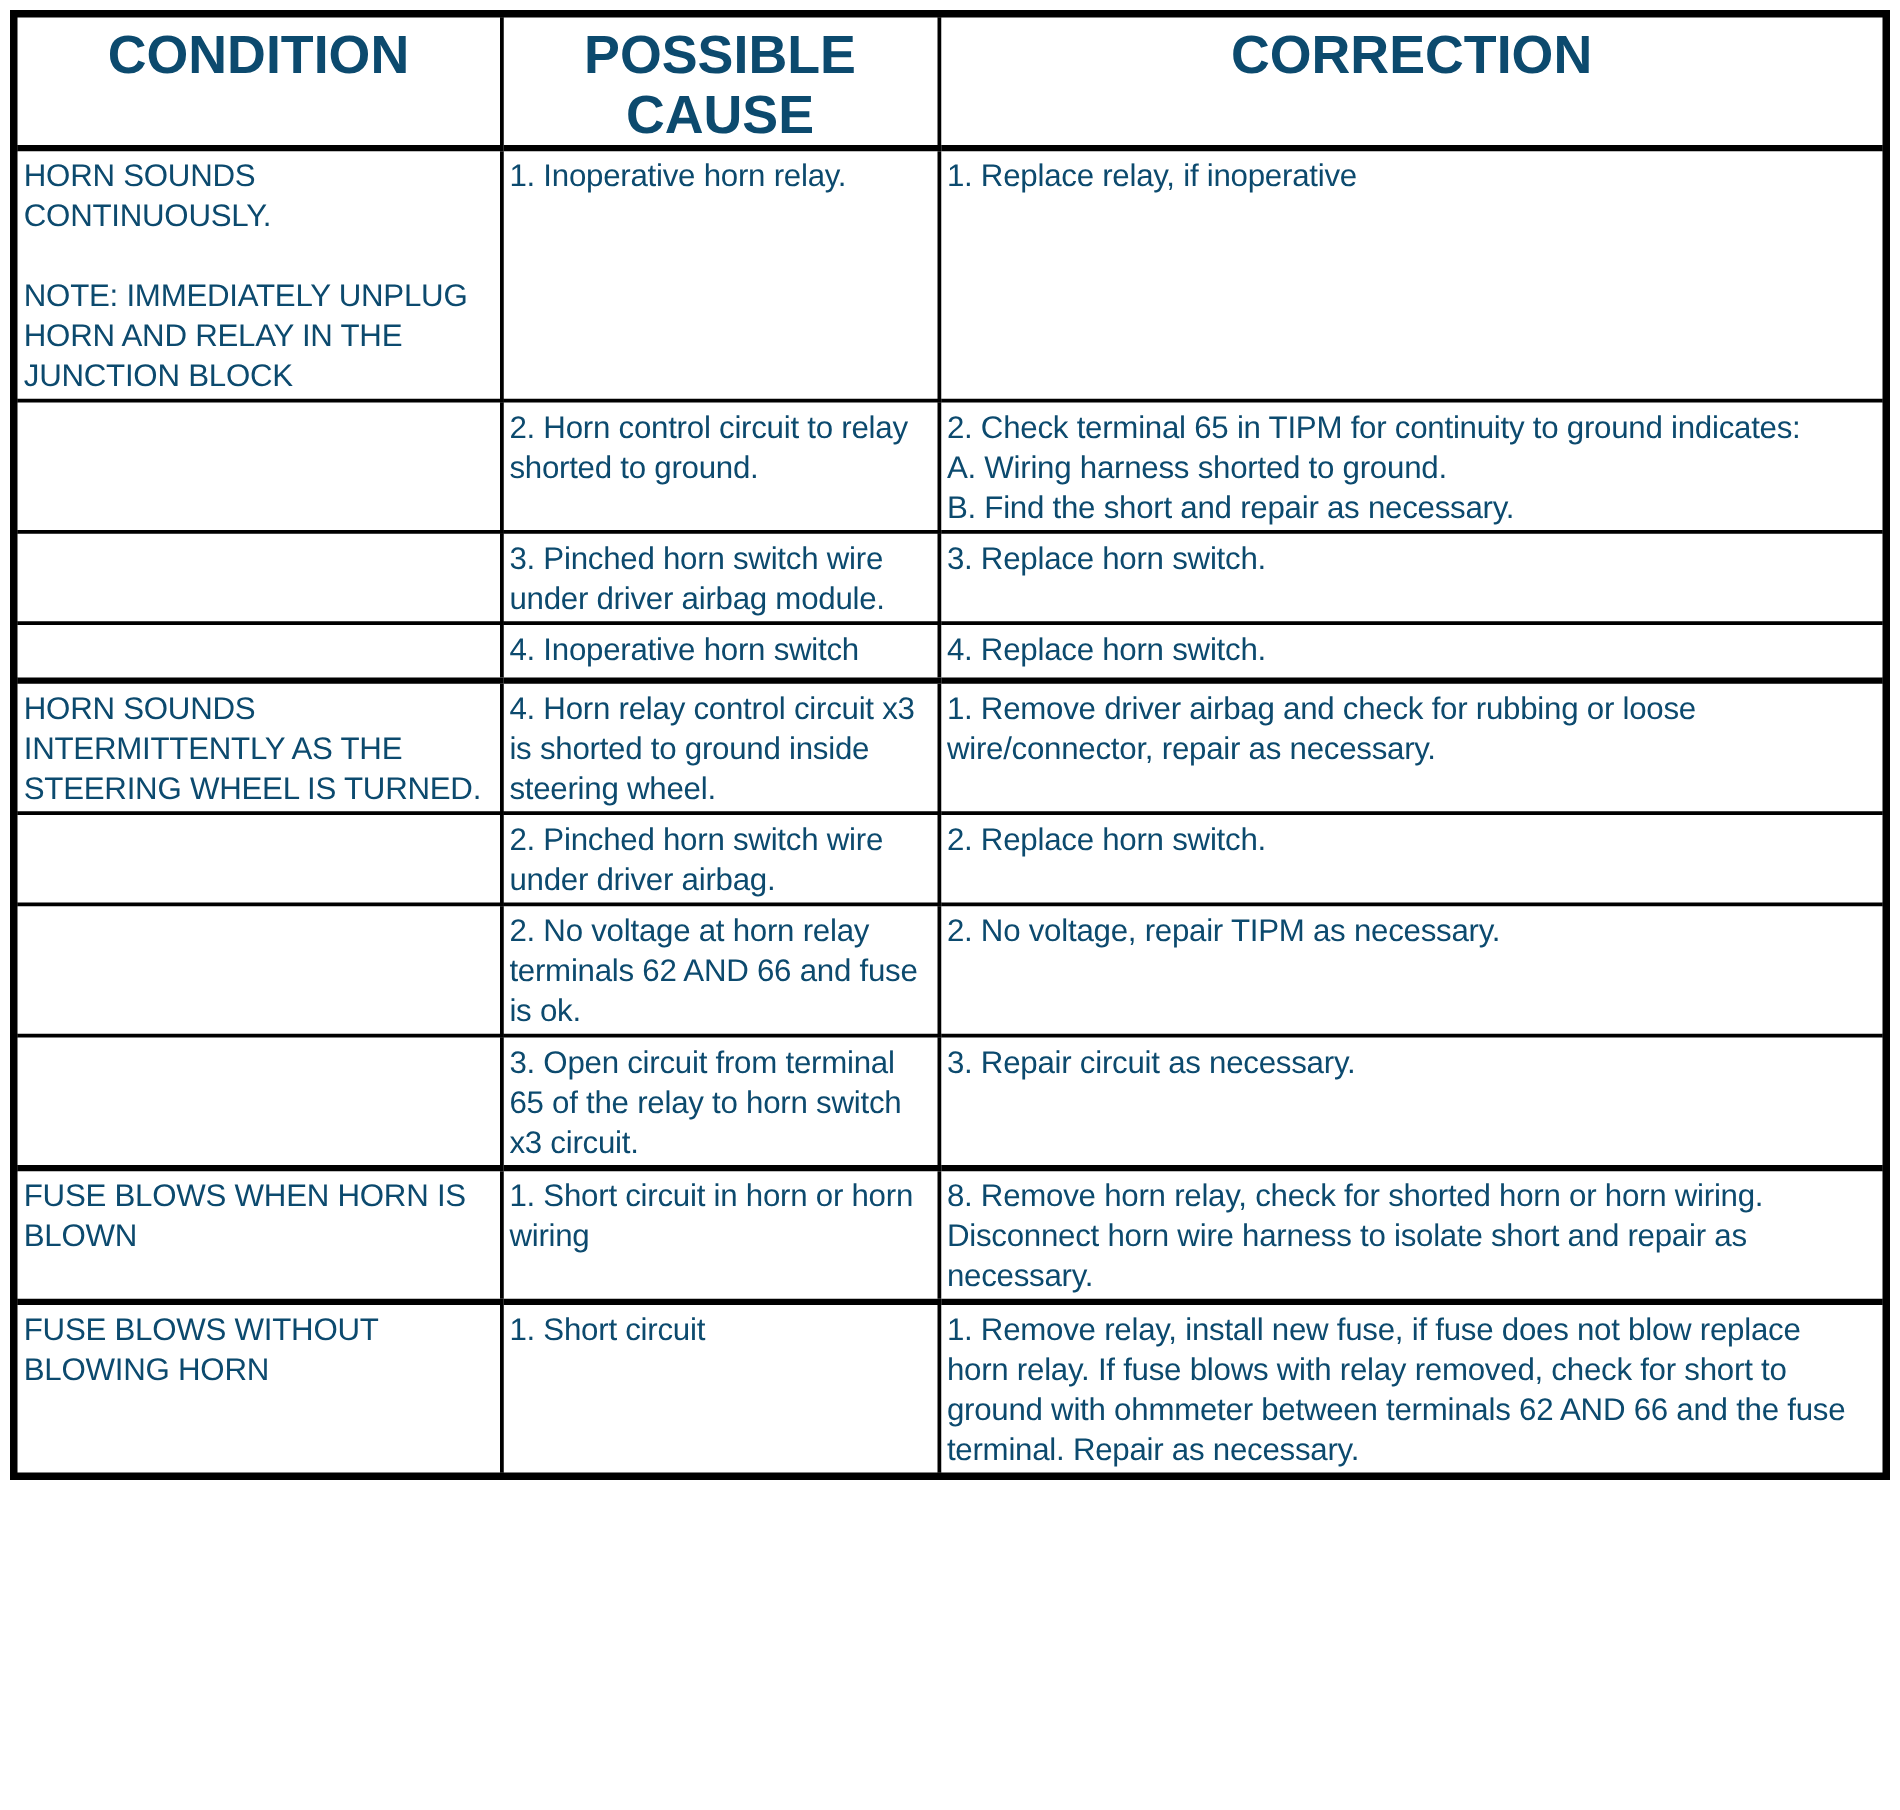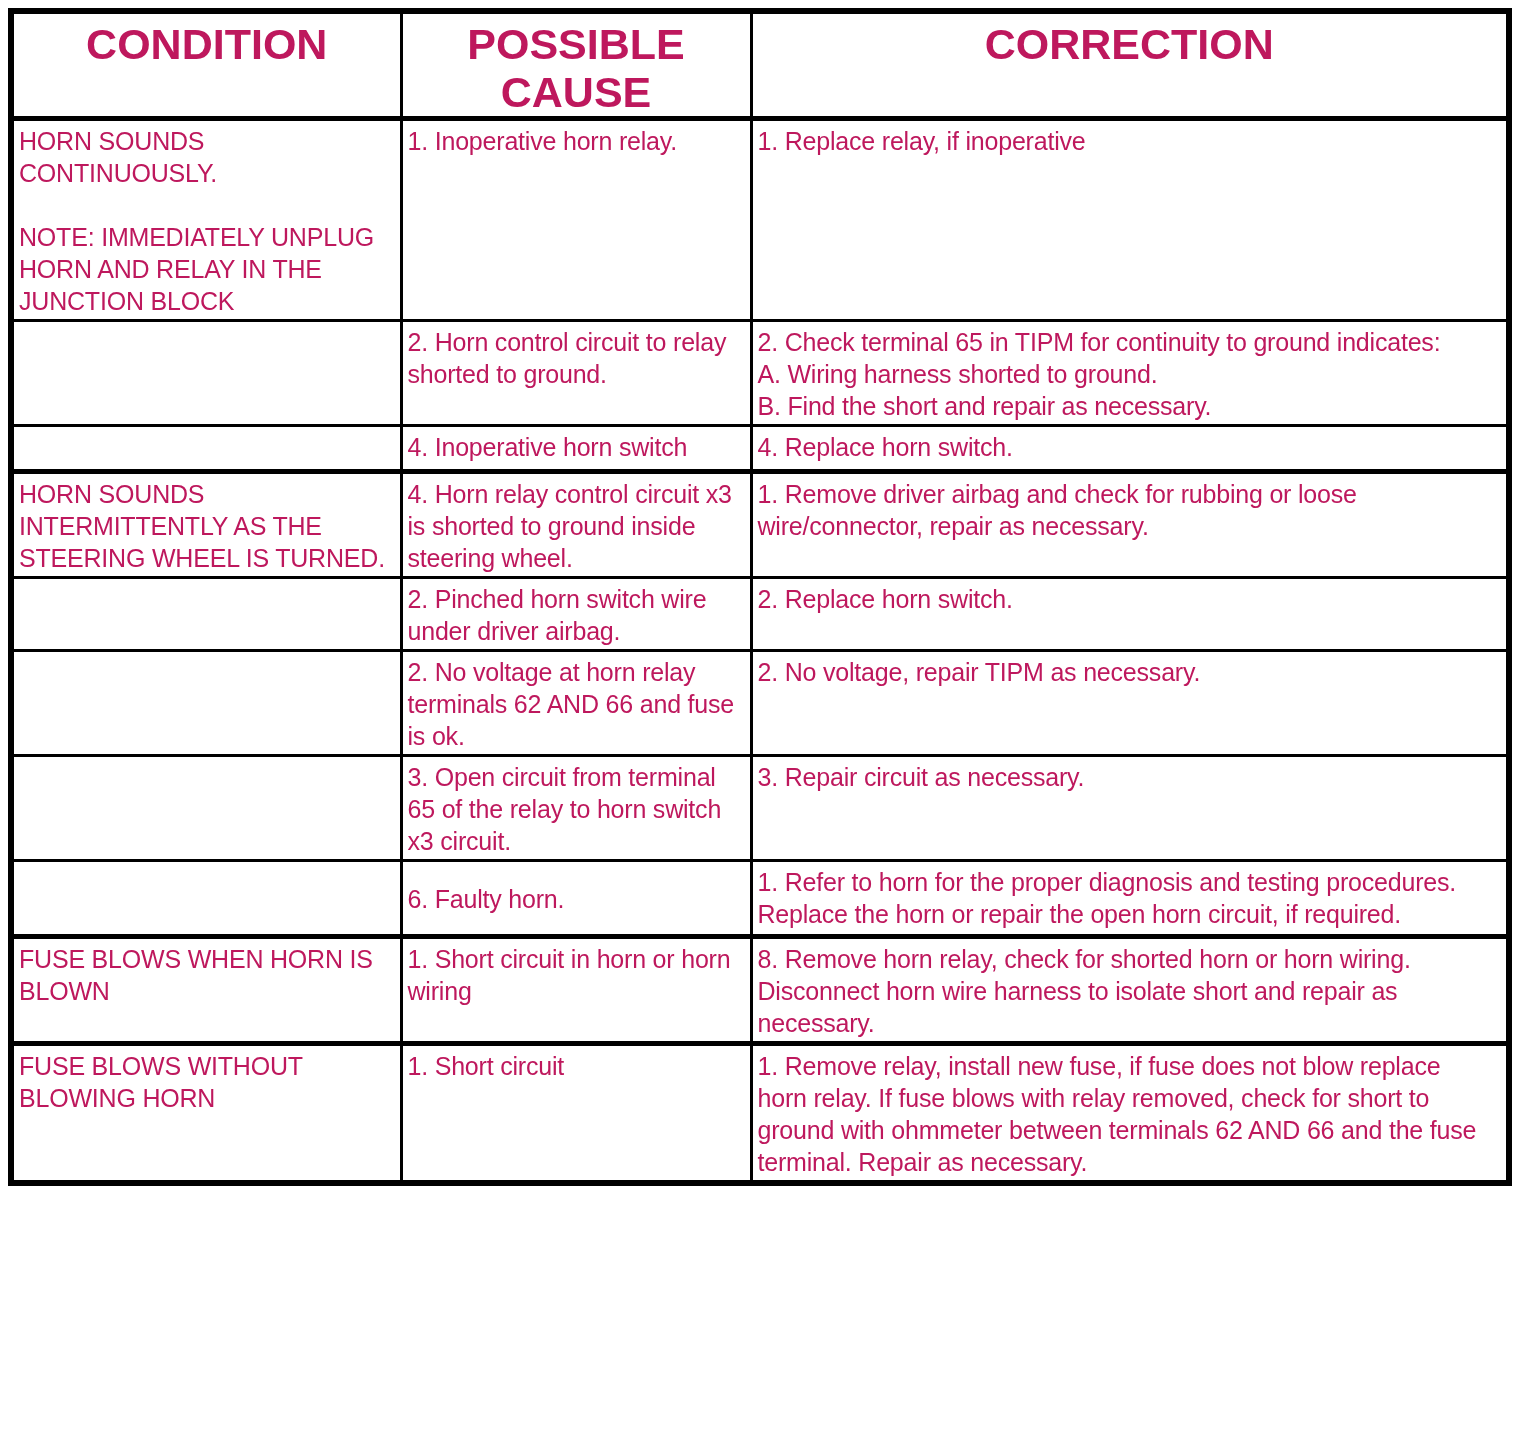--- a/index.html
+++ b/index.html
@@ -4,21 +4,21 @@
 <style>
   html, body { margin: 0; padding: 0; background: #ffffff; }
   .page {
     width: 1520px;
     height: 1448px;
     box-sizing: border-box;
     padding: 8px;
     background: #ffffff;
     overflow: hidden;
     font-family: "Liberation Sans", "DejaVu Sans", sans-serif;
-    color: #be185d;
+    color: #0c4a6e;
   }
   table.diag {
     border-collapse: collapse;
     table-layout: fixed;
     width: 100%;
     border: 6px solid #000000;
   }
   col.c1 { width: 390px; }
   col.c2 { width: 350px; }
   td, th {
@@ -76,20 +76,26 @@
         <td>1. Replace relay, if inoperative</td>
       </tr>
       <tr style="height:104px">
         <td></td>
         <td>2. Horn control circuit to relay
 shorted to ground.</td>
         <td>2. Check terminal 65 in TIPM for continuity to ground indicates:
 A. Wiring harness shorted to ground.
 B. Find the short and repair as necessary.</td>
       </tr>
+      <tr style="height:64px">
+        <td></td>
+        <td>3. Pinched horn switch wire
+under driver airbag module.</td>
+        <td>3. Replace horn switch.</td>
+      </tr>
       <tr style="height:46px">
         <td></td>
         <td>4. Inoperative horn switch</td>
         <td>4. Replace horn switch.</td>
       </tr>
       <tr class="section" style="height:104px">
         <td>HORN SOUNDS
 INTERMITTENTLY AS THE
 STEERING WHEEL IS TURNED.</td>
         <td>4. Horn relay control circuit x3
@@ -111,26 +117,20 @@
 is ok.</td>
         <td>2. No voltage, repair TIPM as necessary.</td>
       </tr>
       <tr style="height:104px">
         <td></td>
         <td>3. Open circuit from terminal
 65 of the relay to horn switch
 x3 circuit.</td>
         <td>3. Repair circuit as necessary.</td>
       </tr>
-      <tr style="height:76px">
-        <td></td>
-        <td class="vmid">6. Faulty horn.</td>
-        <td>1. Refer to horn for the proper diagnosis and testing procedures.
-Replace the horn or repair the open horn circuit, if required.</td>
-      </tr>
       <tr class="section" style="height:92px">
         <td>FUSE BLOWS WHEN HORN IS
 BLOWN</td>
         <td>1. Short circuit in horn or horn
 wiring</td>
         <td>8. Remove horn relay, check for shorted horn or horn wiring.
 Disconnect horn wire harness to isolate short and repair as
 necessary.</td>
       </tr>
       <tr class="section" style="height:130px">

